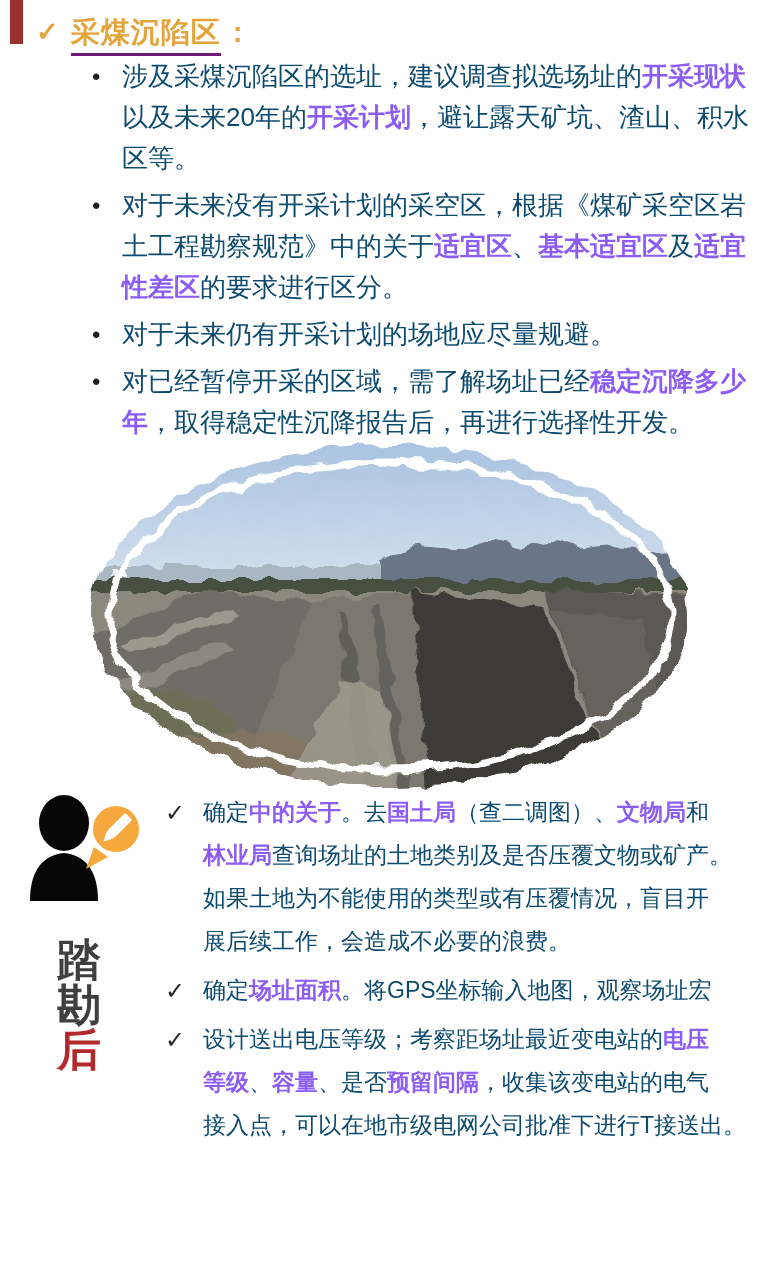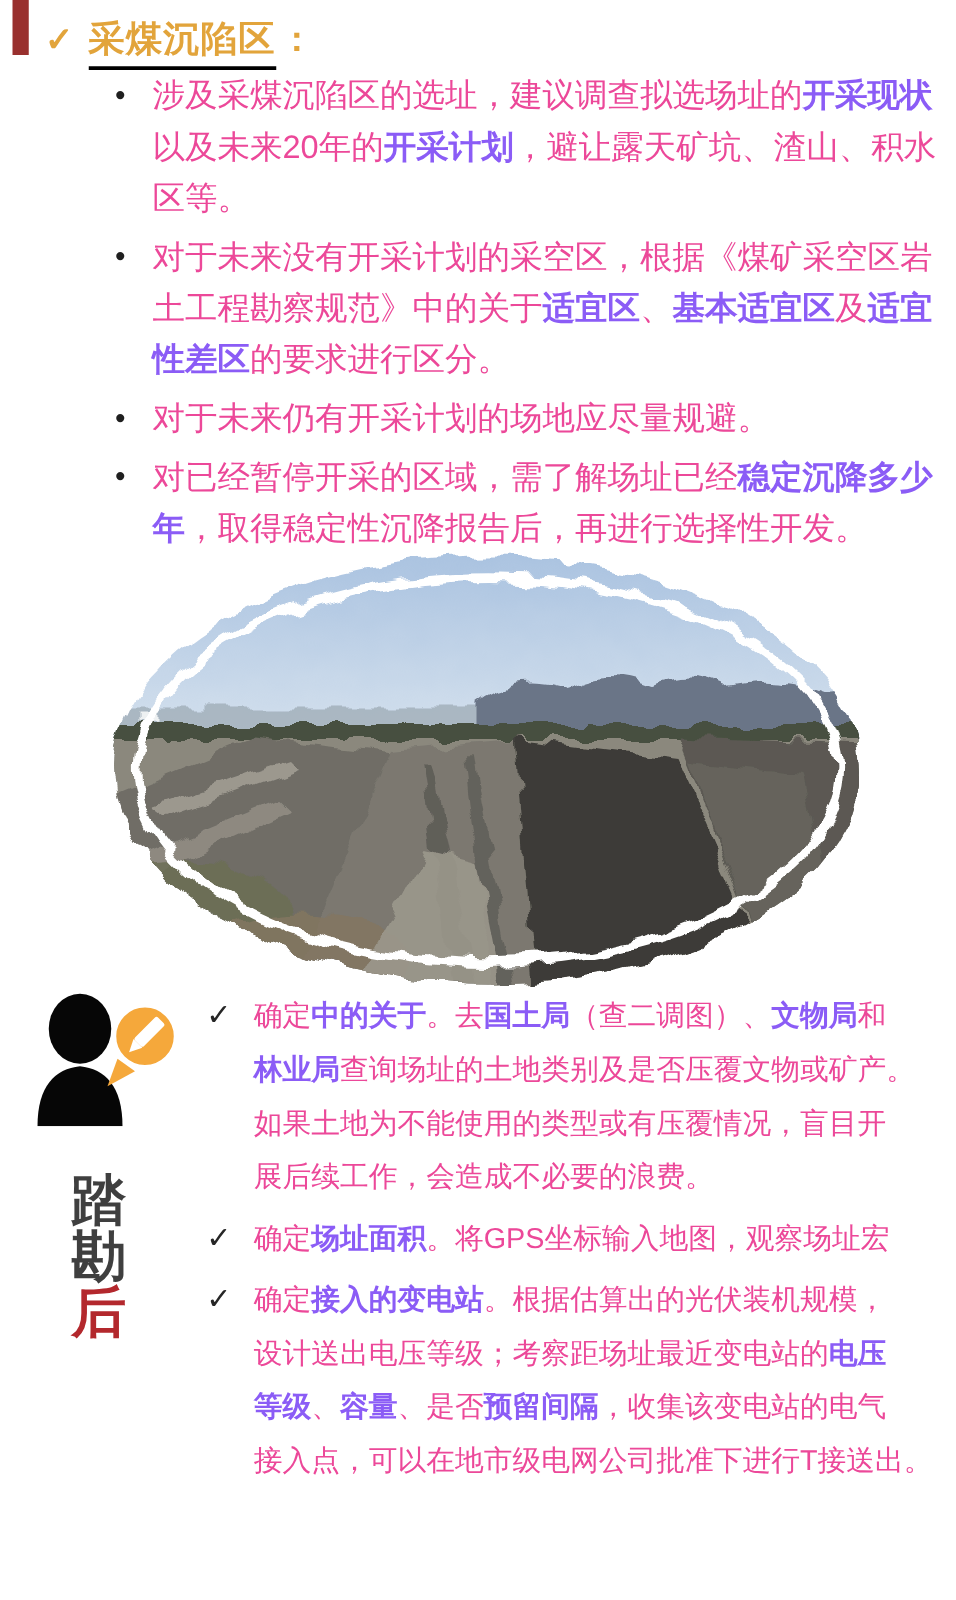--- a/index.html
+++ b/index.html
@@ -8,30 +8,30 @@
     background:#ffffff;font-family:"Liberation Sans",sans-serif;color:#1f1f1f;
   }
   
   .corner-mark{position:absolute;left:10px;top:0;width:13px;height:44px;background:#99302e;}
 
   
   .header{position:absolute;left:36px;top:12px;display:flex;align-items:flex-start;gap:12px;}
   .header .check{color:#e2a43b;font-size:27px;font-weight:700;line-height:40px;}
   .header .title{
     color:#e2a43b;font-size:29px;font-weight:700;line-height:40px;
-    border-bottom:3px solid #000000;padding-bottom:1px;letter-spacing:1px;
+    border-bottom:3px solid #701a75;padding-bottom:1px;letter-spacing:1px;
   }
   .header .colon{color:#e2a43b;font-size:29px;font-weight:700;line-height:40px;}
 
   
   .bullets{position:absolute;left:88px;top:56px;margin:0;padding:0;list-style:none;width:660px;}
   .bullets li{position:relative;padding-left:34px;margin:0 0 6px 0;font-size:26px;line-height:41px;}
   .bullets .dot{position:absolute;left:4px;top:0;font-size:24px;line-height:41px;color:#1f1f1f;}
   .rline{white-space:nowrap;}
-  .s-n{color:#ec4899;}
+  .s-n{color:#0c4a6e;}
   .s-r{color:#8b5cf6;font-weight:700;}
   .s-d{color:#3f3f3f;}
 
   
   .photo{position:absolute;left:82px;top:440px;width:616px;height:352px;}
 
   
   .surveyor{position:absolute;left:28px;top:793px;width:118px;height:108px;}
 
   
@@ -167,21 +167,20 @@
     </li>
     <li>
       <span class="check">✓</span>
       <div>
           <div class="rline"><span class="s-n">确定</span><span class="s-r">场址面积</span><span class="s-n">。将GPS坐标输入地图，观察场址宏</span></div>
         </div>
     </li>
     <li>
       <span class="check">✓</span>
       <div>
-          <div class="rline"><span class="s-n">确定</span><span class="s-r">接入的变电站</span><span class="s-n">。根据估算出的光伏装机规模，</span></div>
           <div class="rline"><span class="s-n">设计送出电压等级；考察距场址最近变电站的</span><span class="s-r">电压</span></div>
           <div class="rline"><span class="s-r">等级</span><span class="s-n">、</span><span class="s-r">容量</span><span class="s-n">、是否</span><span class="s-r">预留间隔</span><span class="s-n">，收集该变电站的电气</span></div>
           <div class="rline"><span class="s-n">接入点，可以在地市级电网公司批准下进行T接送出。</span></div>
         </div>
     </li>
   </ul>
 
 </div>
 
 </body></html>

